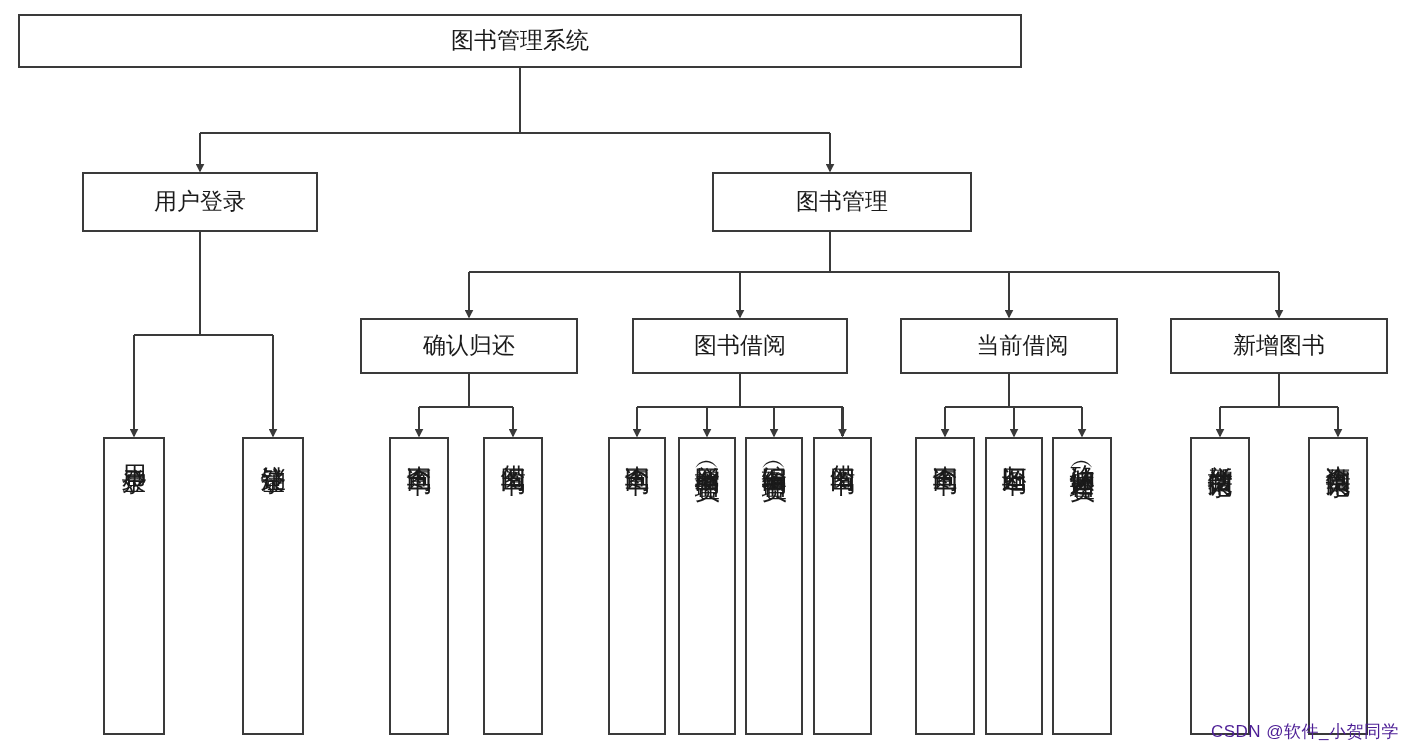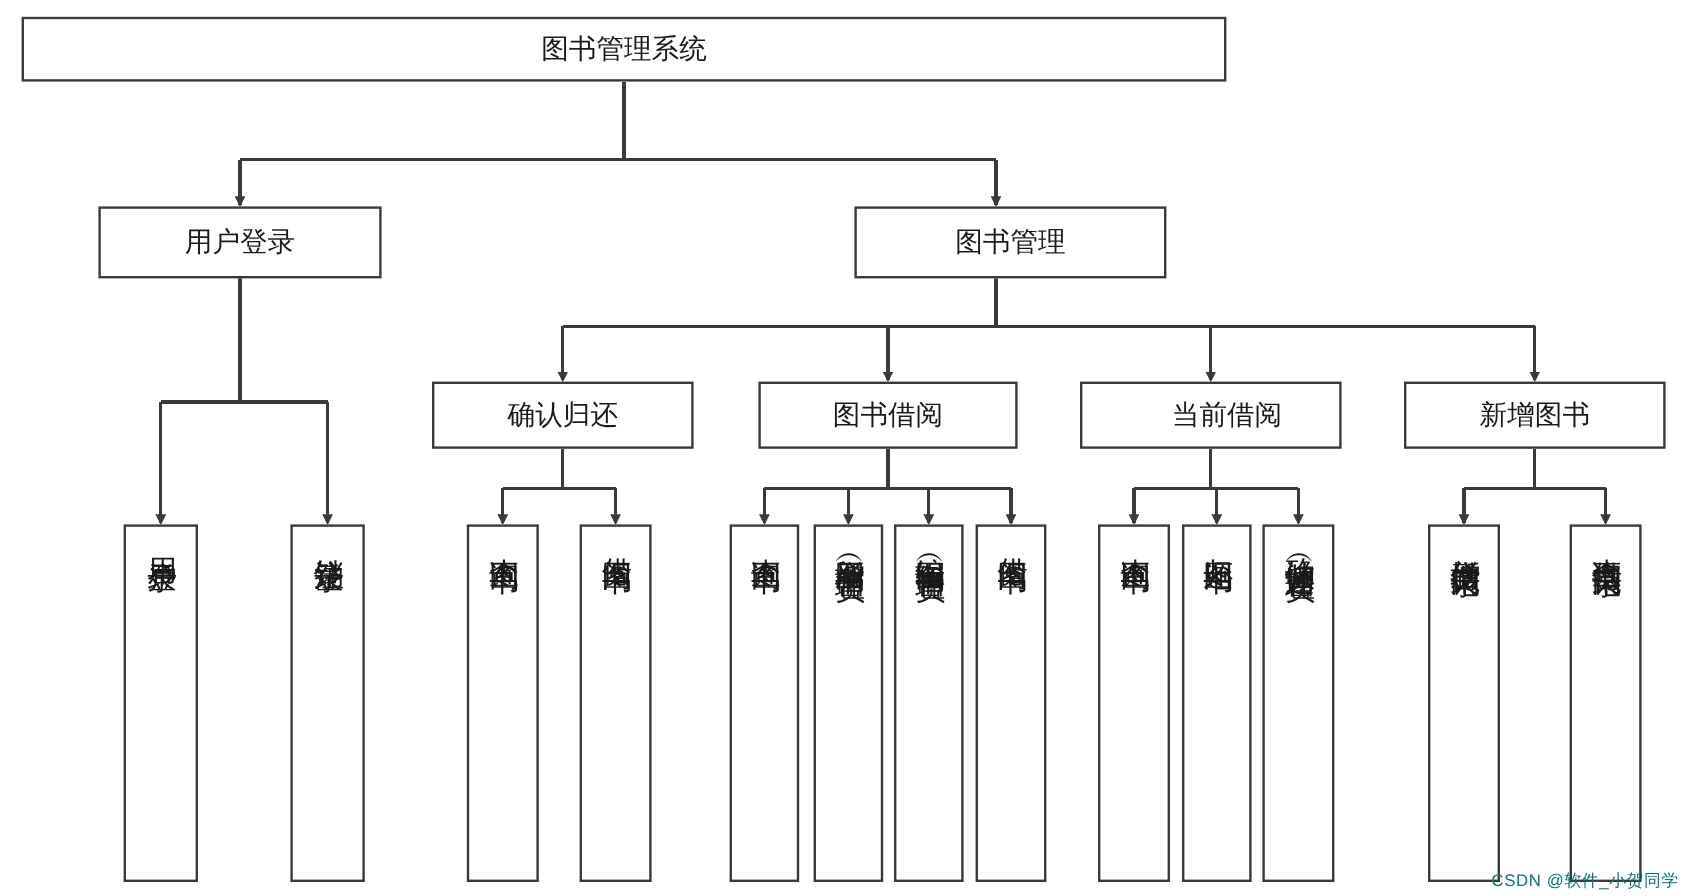--- a/index.html
+++ b/index.html
@@ -54,22 +54,22 @@
     writing-mode: vertical-rl;
     text-orientation: upright;
     font-size: 25px;
     letter-spacing: 2px;
     white-space: nowrap;
   }
   #watermark {
     position: absolute;
     right: 6px;
     bottom: 4px;
-    font-size: 14px;
-    color: #0f766e;
+    font-size: 17px;
+    color: #4c1d95;
     letter-spacing: 0.5px;
     z-index: 5;
     white-space: nowrap;
     margin-top: 47px;
   }
 </style>
 </head>
 <body>
 
 <div id="canvas">

